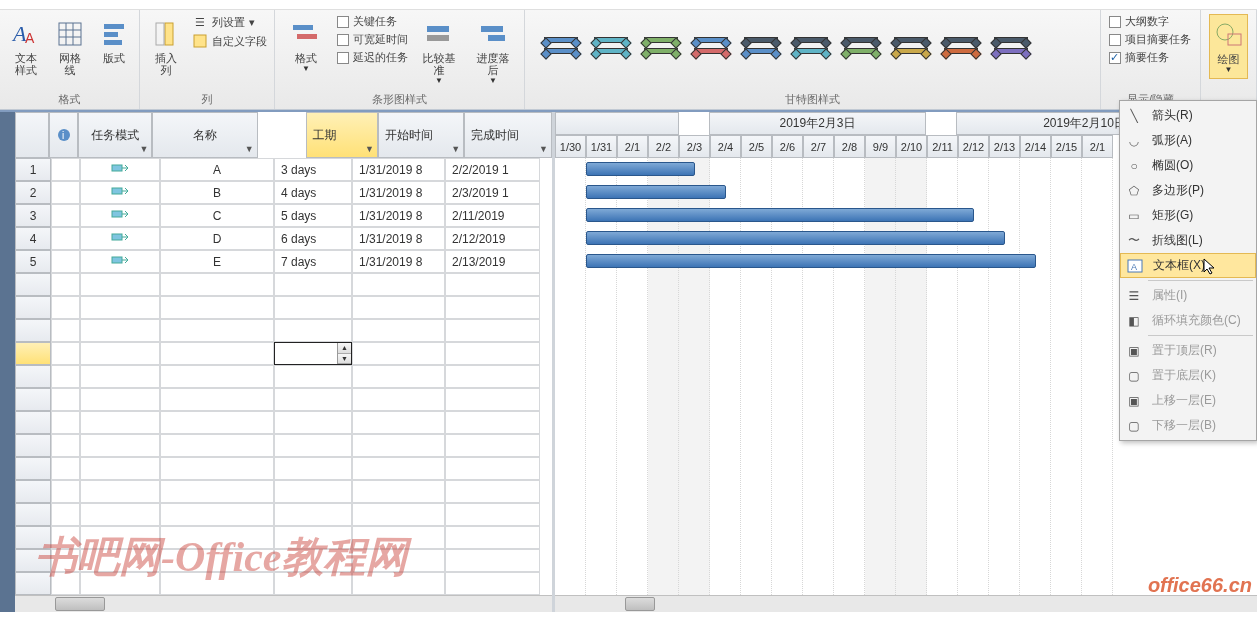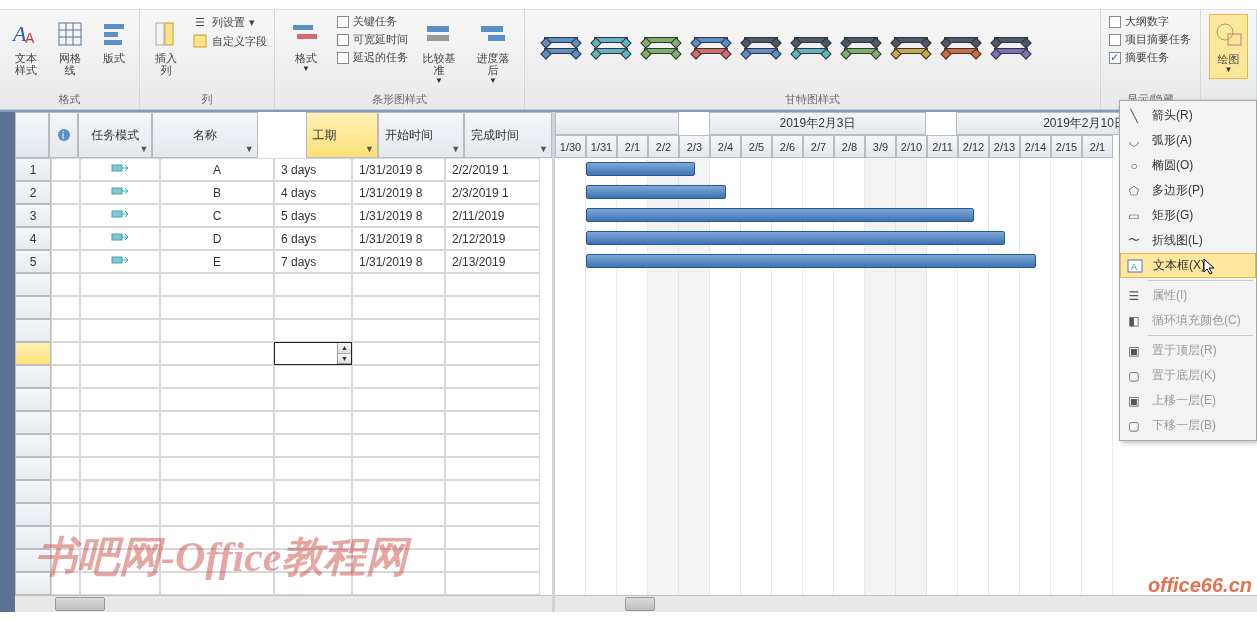--- a/index.html
+++ b/index.html
@@ -612,21 +612,21 @@
           <div>1/30</div>
           <div>1/31</div>
           <div>2/1</div>
           <div>2/2</div>
           <div>2/3</div>
           <div>2/4</div>
           <div>2/5</div>
           <div>2/6</div>
           <div>2/7</div>
           <div>2/8</div>
-          <div>3/9</div>
+          <div>9/9</div>
           <div>2/10</div>
           <div>2/11</div>
           <div>2/12</div>
           <div>2/13</div>
           <div>2/14</div>
           <div>2/15</div>
           <div>2/1</div>
         </div>
     </div>
     <div class="gantt-body" id="gantt-body">

